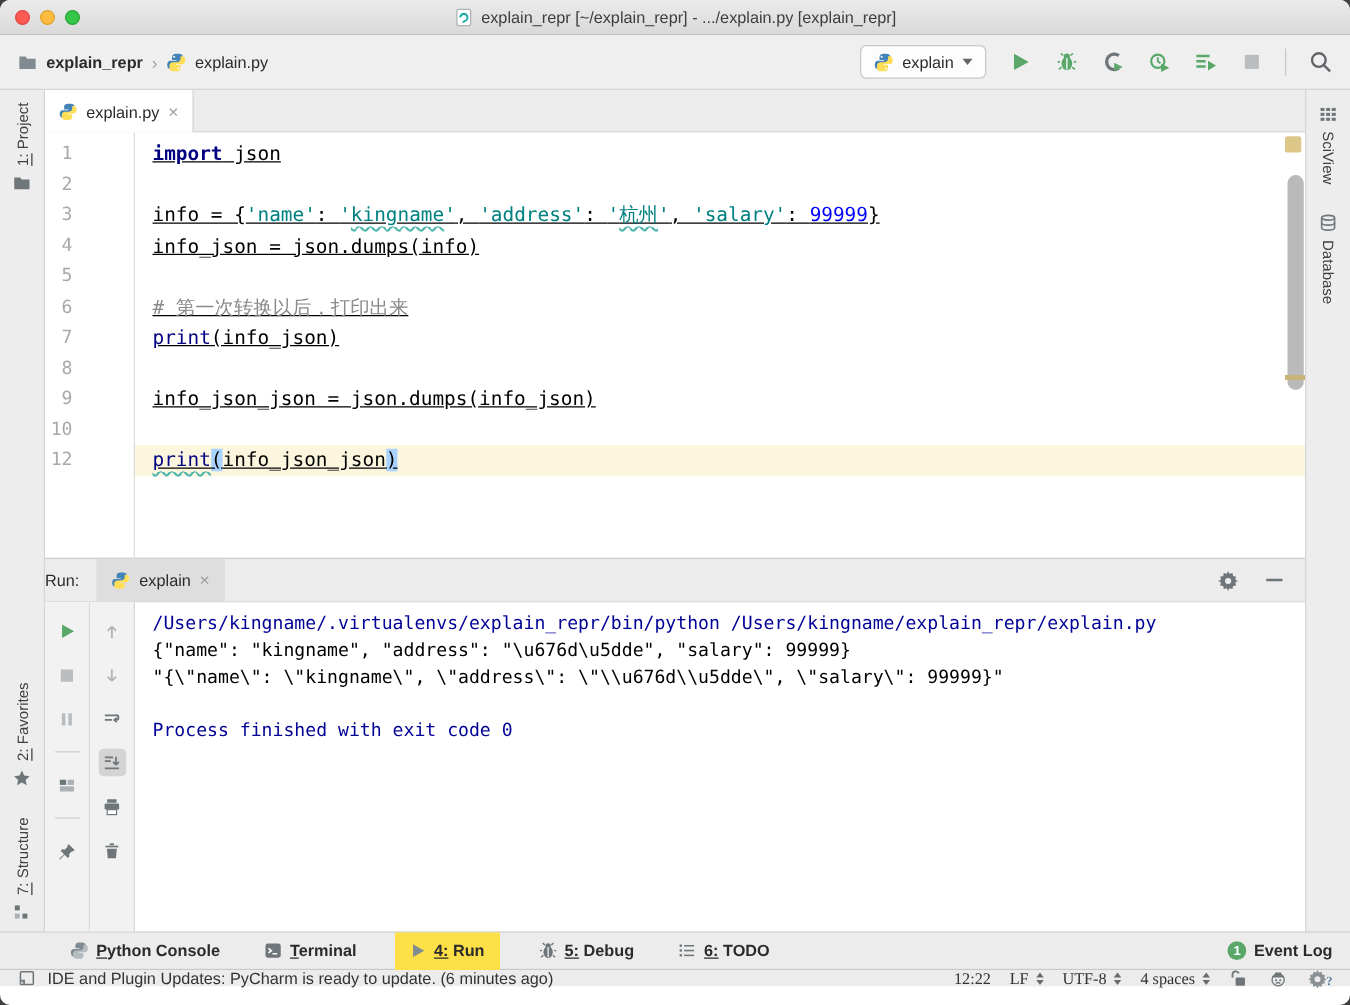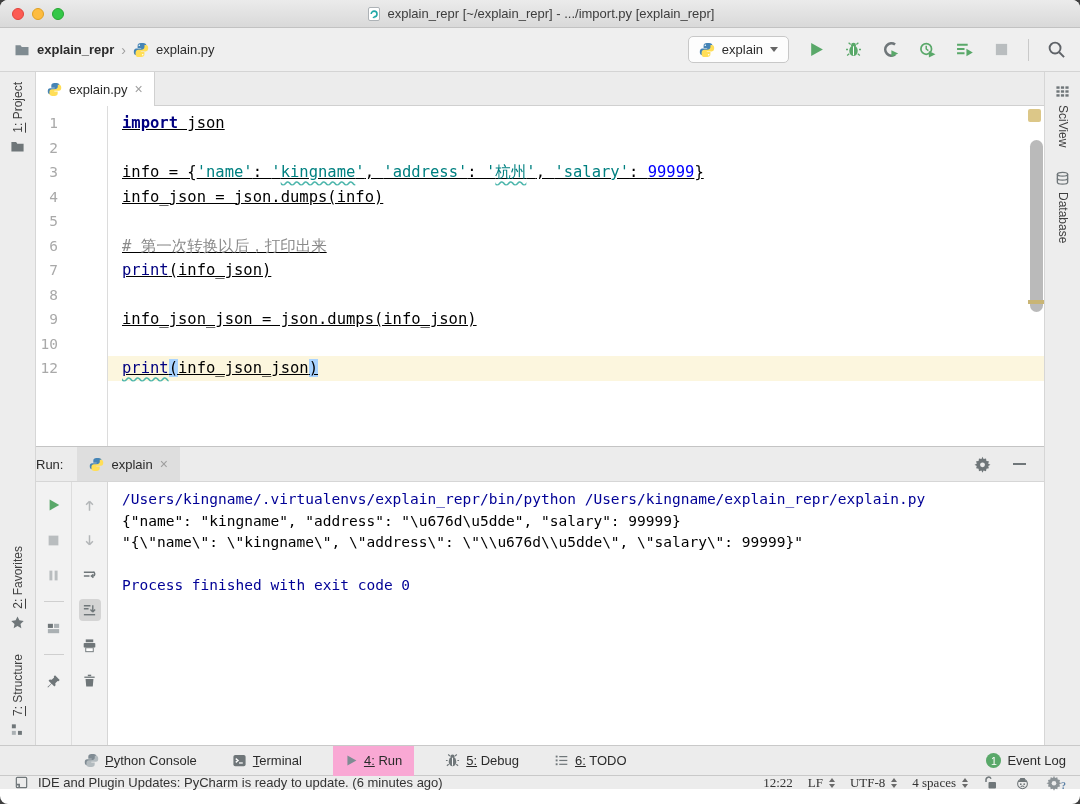--- a/index.html
+++ b/index.html
@@ -88,23 +88,23 @@
   .ricon { width:22px; height:22px; display:flex; align-items:center; justify-content:center; border-radius:4px; }
   .ricon.selected { background:#d4d4d4; }
 
   .console { flex:1; padding:7px 0 0 14px; font-family:"DejaVu Sans Mono",monospace; font-size:14.5px; line-height:21.5px; overflow:hidden; }
   .cline { white-space:pre; }
   .csys { color:#000096; }
   .cout { color:#000; }
 
   
   .bottombar { height:30px; background:#ececec; border-top:1px solid #c9c9c9; display:flex; align-items:center;
-               padding-left:80px; gap:27px; font-size:13px; color:#2b2b2b; }
+               padding-left:52px; gap:27px; font-size:13px; color:#2b2b2b;font-weight:bold; }
   .btab { display:flex; align-items:center; gap:6px; height:30px; padding:0 4px; }
-  .btab.selected { background:#f9a8d4; padding:0 12px; }
+  .btab.selected { background:#fde047; padding:0 12px; }
   .eventlog { margin-left:auto; margin-right:14px; display:flex; align-items:center; gap:6px; }
   .badge { width:15px; height:15px; border-radius:50%; background:#59a869; color:#fff; font-size:10.5px;
            display:flex; align-items:center; justify-content:center; }
 
   
   .statusbar { height:14px; background:#ececec; border-top:1px solid #c9c9c9; display:flex; align-items:center;
                padding:0 14px; font-size:13px; color:#333; }
   .sb-left { display:flex; align-items:center; gap:9px; }
   .sb-right { margin-left:auto; display:flex; align-items:center; gap:15px;font-family:Liberation Serif, serif; }
   .wdg { display:flex; align-items:center; gap:3px; }
@@ -128,21 +128,21 @@
       <div class="light l-zoom"></div>
     </div>
     <div class="title">
       <span>
         <svg width="16" height="16" viewBox="0 0 16 16">
             <rect x="2.5" y="1.5" width="11" height="13" rx="1.5" fill="#fff" stroke="#adb2b6"></rect>
             <path d="M5.2 8a2.9 2.9 0 1 1 2.9 2.9" stroke="#21a8a8" stroke-width="1.6" fill="none"></path>
             <path d="M8.6 12.2l-2.2-.3 1.4-1.7z" fill="#21a8a8"></path>
           </svg>
       </span>
-      <span>explain_repr [~/explain_repr] - .../import.py [explain_repr]</span>
+      <span>explain_repr [~/explain_repr] - .../explain.py [explain_repr]</span>
     </div>
   </div>
 
   <div class="navbar">
     <div class="crumbs">
       <span>
         <svg width="16" height="16" viewBox="0 0 16 16">
             <path fill="#7f8b91" d="M1.5 3.2h5l1.3 1.8h6.7v8.2H1.5z"></path>
           </svg>
       </span>

